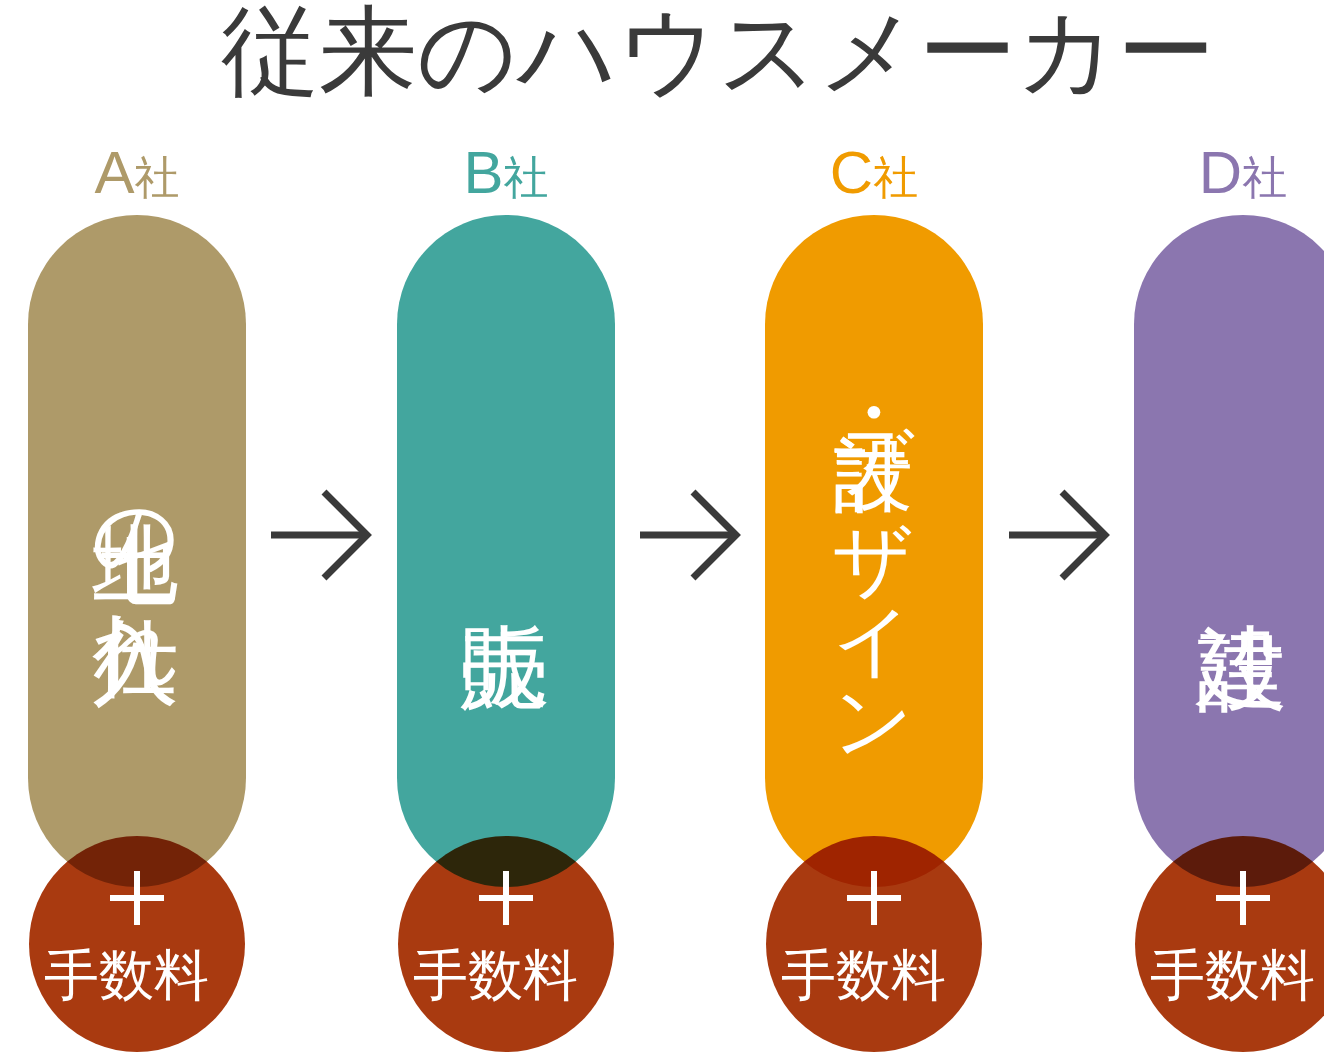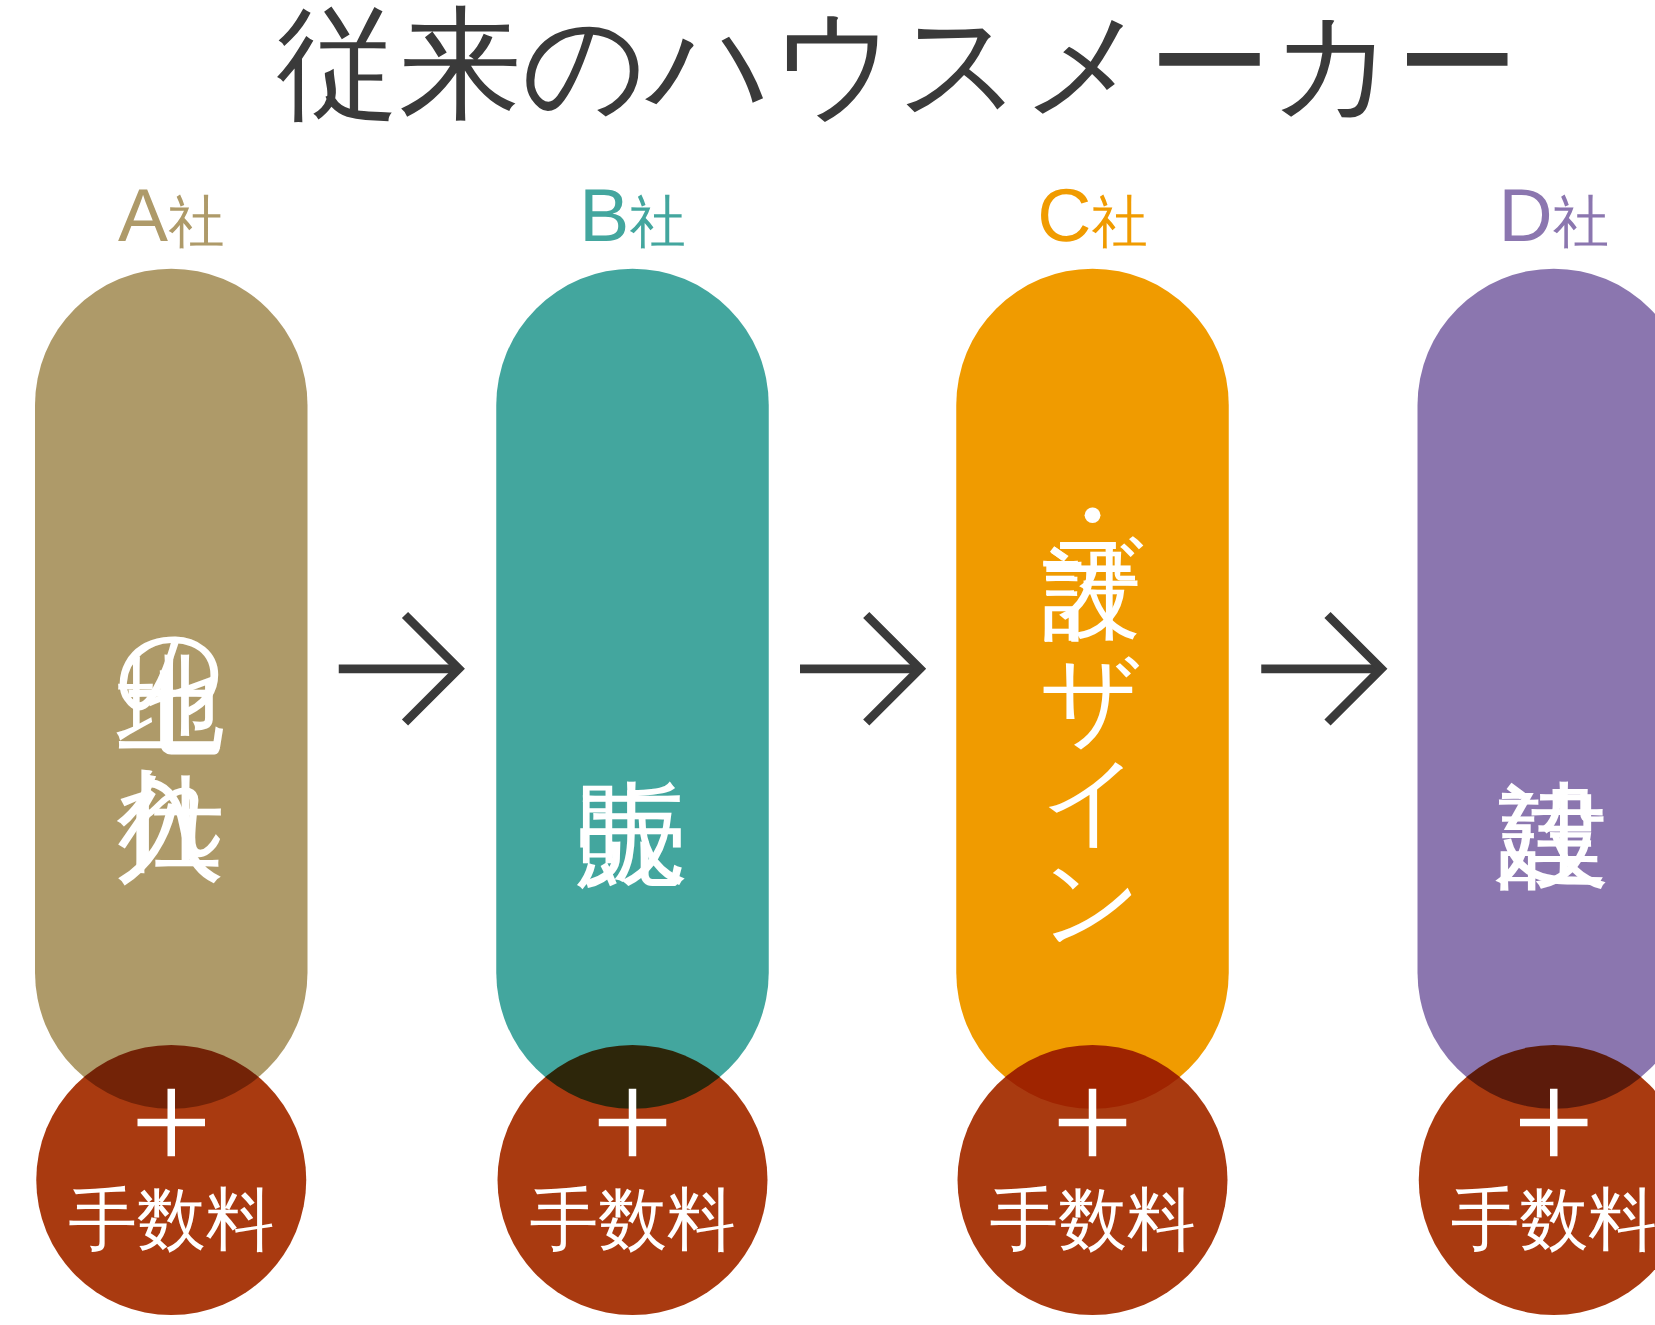--- a/index.html
+++ b/index.html
@@ -58,22 +58,22 @@
     position:absolute;top:836px;left:1px;
     width:216px;height:216px;border-radius:50%;
     mix-blend-mode:multiply;
   }
   
   .plus-icon{position:absolute;top:871px;left:82px;width:54px;height:54px;}
   .plus-icon .h{position:absolute;left:0;top:24px;width:54px;height:6px;background:#fff;}
   .plus-icon .v{position:absolute;left:24px;top:0;width:6px;height:54px;background:#fff;}
 
   .fee-label{
-    position:absolute;top:948px;left:0;width:100%;
-    text-align:center;color:#fff;
+    position:absolute;top:948px;left:16px;width:100%;
+    text-align:left;color:#fff;
     font-size:55px;line-height:1;font-weight:400;
     white-space:nowrap;
   }
 
   
   .arrow{position:absolute;top:489px;width:104px;height:92px;}
   .arrow1{left:241px;} .arrow2{left:610px;} .arrow3{left:979px;}
 </style>
 </head>
 <body>

